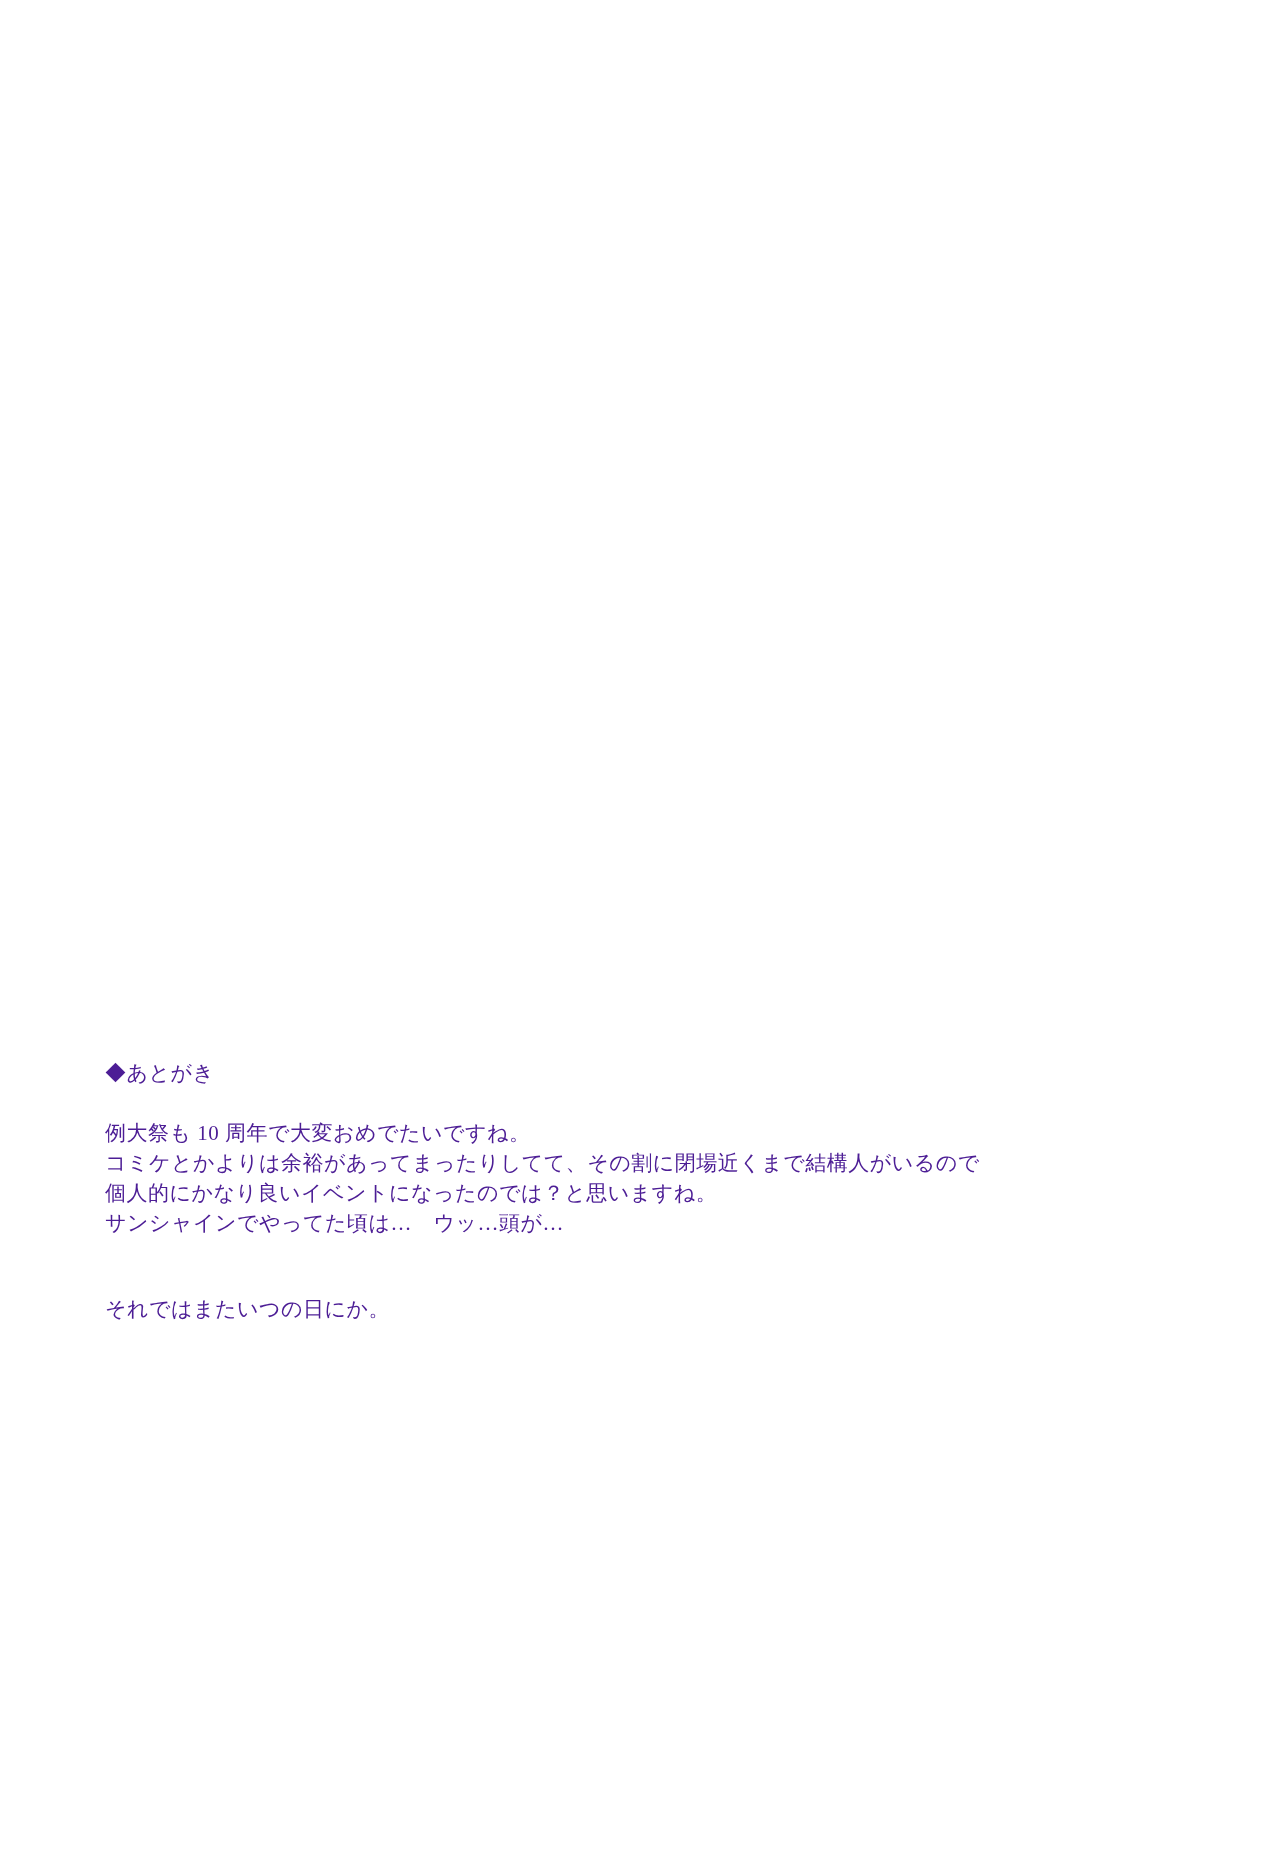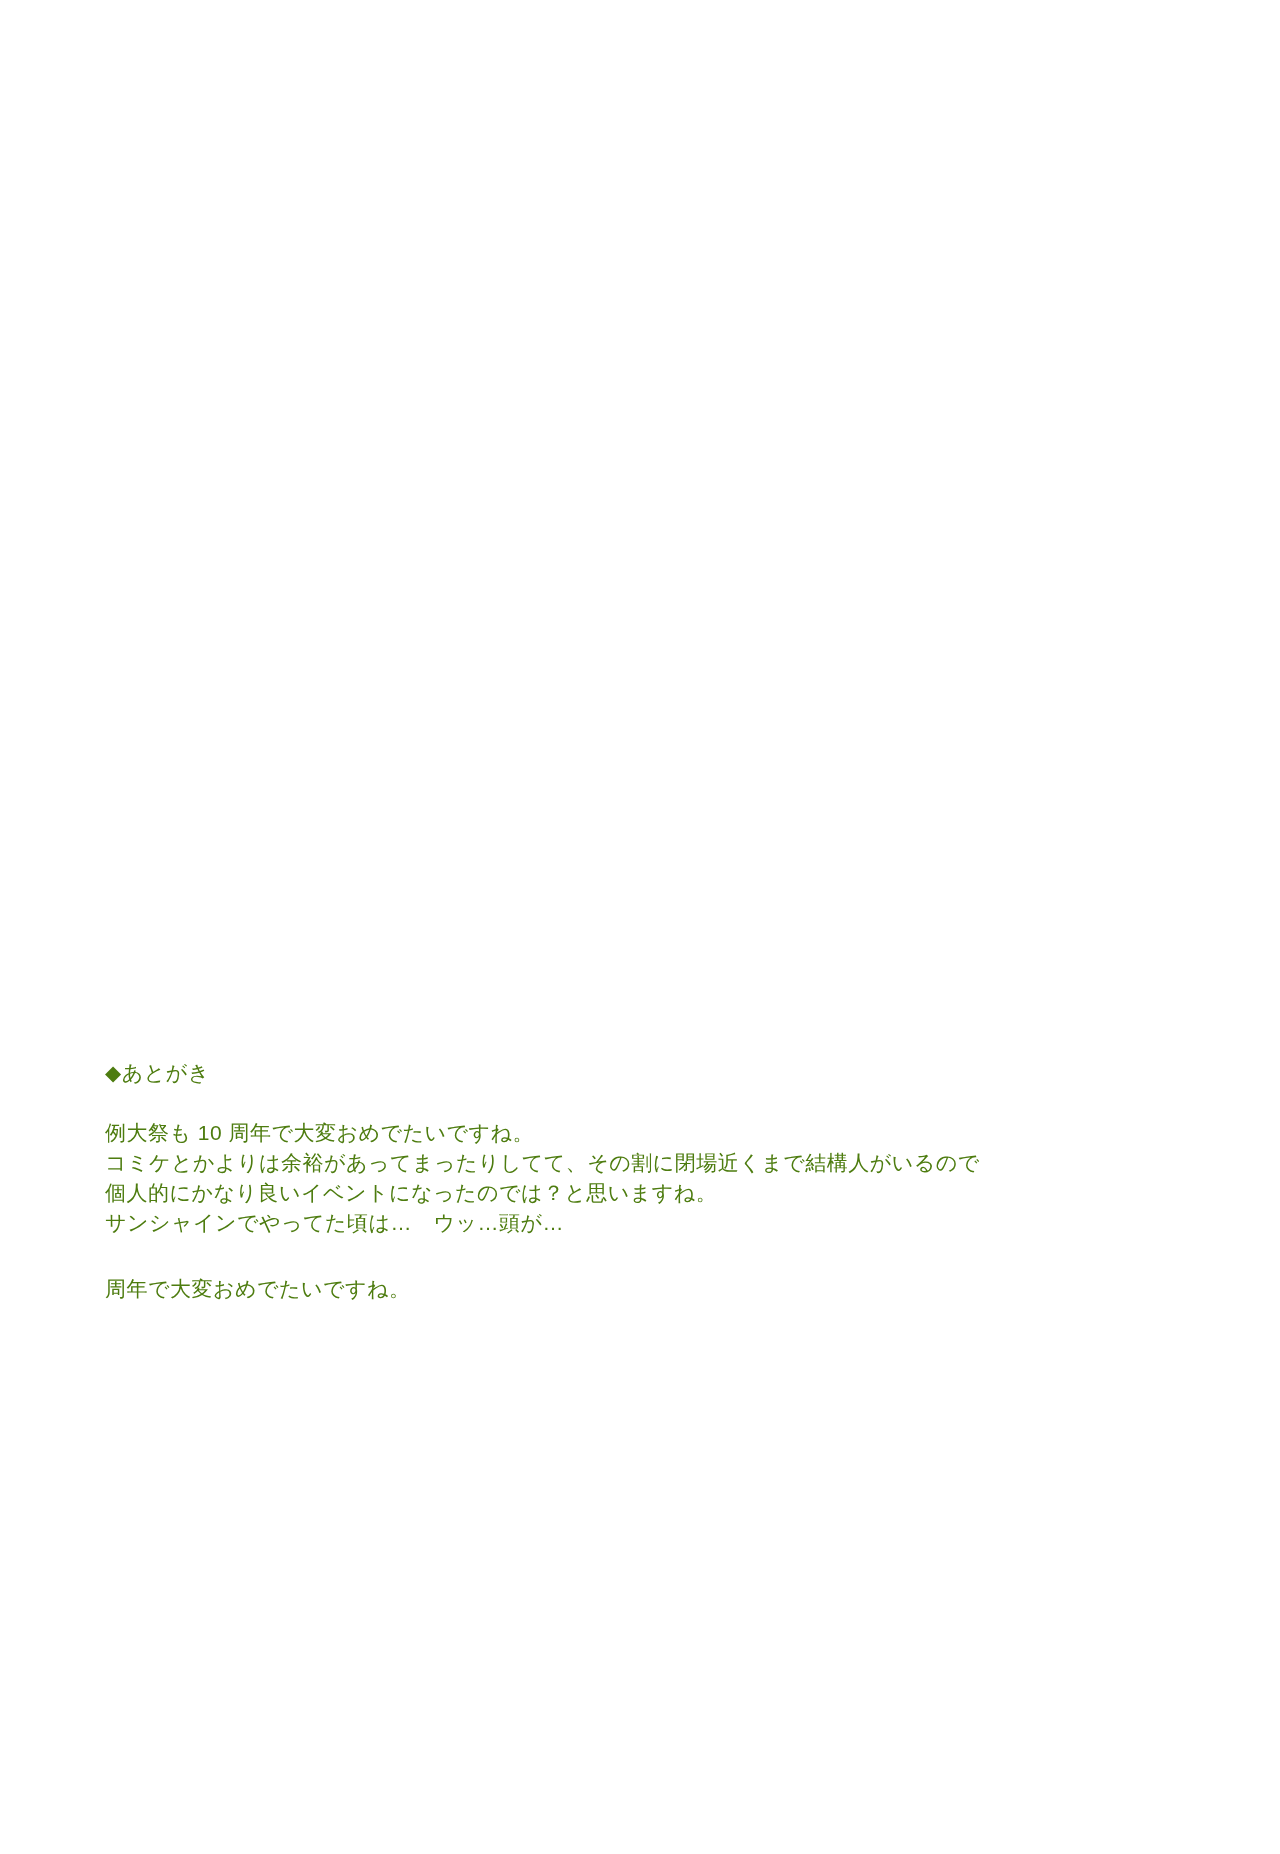--- a/index.html
+++ b/index.html
@@ -13,47 +13,48 @@
     height: 1854px;
     background: #ffffff;
     overflow: hidden;
     font-family: "Liberation Sans", "DejaVu Sans", sans-serif;
   }
   .afterword {
     position: absolute;
     left: 105px;
     top: 1058px;
     width: 990px;
-    color: #4d7c0f;
+    color: #4c1d95;
     font-size: 21px;
     line-height: 30px;
     letter-spacing: 0.5px;
+    font-family: Liberation Serif, serif;
   }
   .afterword-heading {
     margin: 0 0 30px 0;
     font-weight: normal;
     font-size: 21px;
     line-height: 30px;
   }
   .afterword p {
     margin: 0 0 30px 0;
     white-space: pre-line;
   }
   .afterword p.gap-large {
-    margin-bottom: 36px;
+    margin-bottom: 56px;
   }
   .afterword p:last-child {
     margin-bottom: 0;
   }
 </style>
 </head>
 <body>
 
 <div class="page">
   <div class="afterword">
     <div class="afterword-heading">◆あとがき</div>
     <p class="gap-large">例大祭も 10 周年で大変おめでたいですね。
 コミケとかよりは余裕があってまったりしてて、その割に閉場近くまで結構人がいるので
 個人的にかなり良いイベントになったのでは？と思いますね。
 サンシャインでやってた頃は…　ウッ…頭が…</p>
-    <p>周年で大変おめでたいですね。</p>
+    <p>それではまたいつの日にか。</p>
   </div>
 </div>
 
 </body></html>

